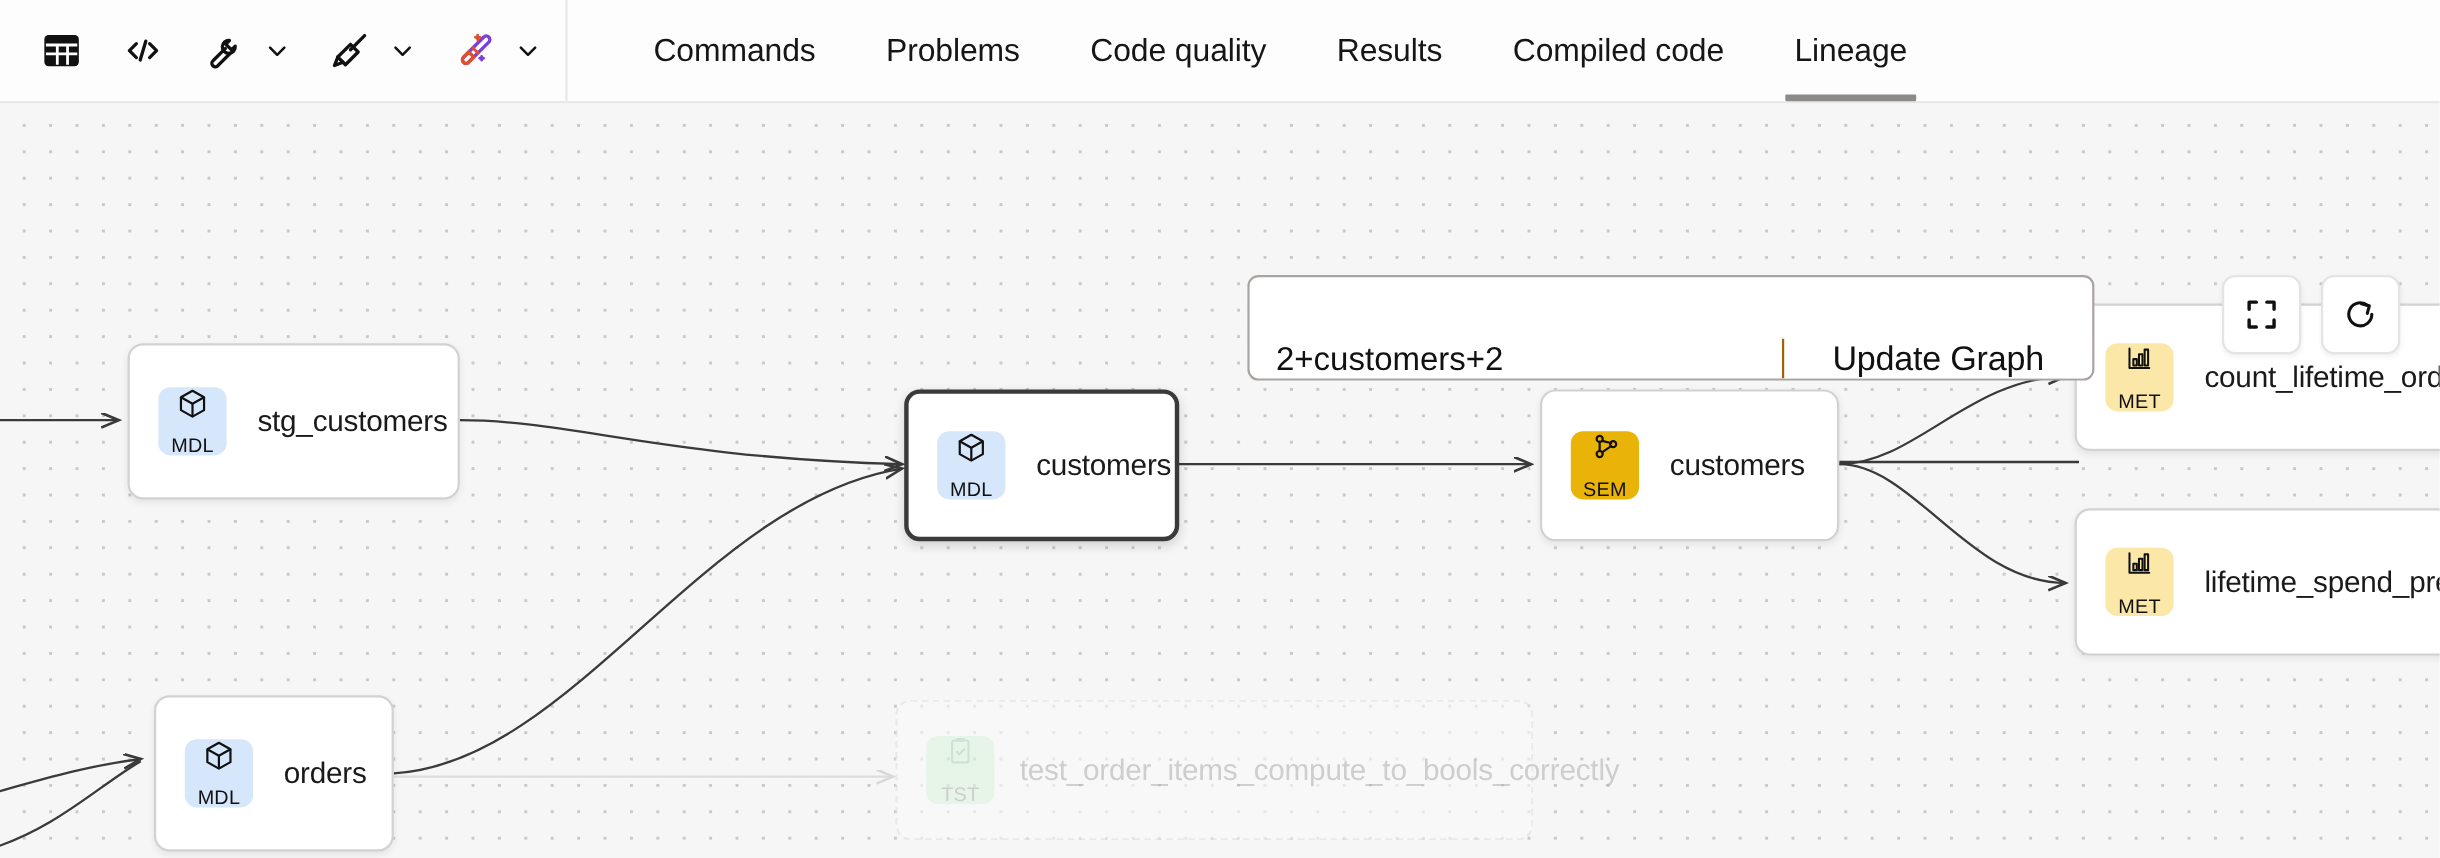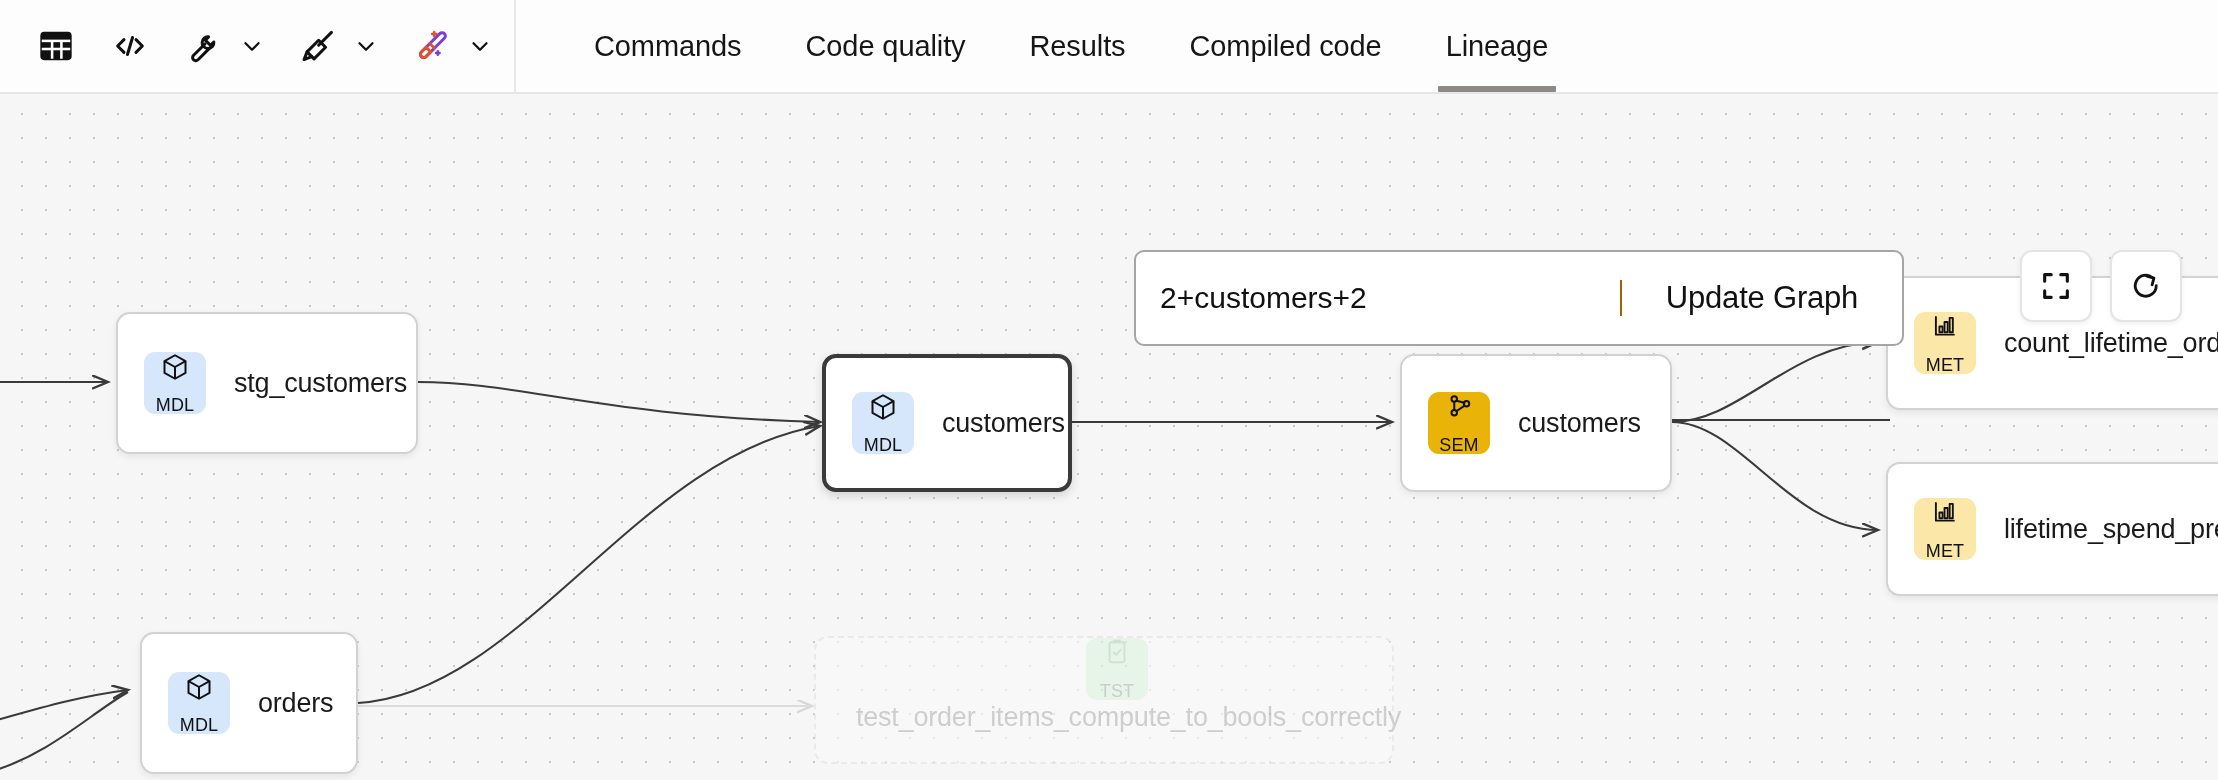--- a/index.html
+++ b/index.html
@@ -129,21 +129,20 @@
   }
   .node.selected {
     border: 4px solid #3a3a3a;
     box-shadow: 0 4px 10px rgba(0,0,0,0.14);
   }
   .node.dimmed {
     background: #fafafa;
     border: 2px dashed #e2e2e2;
     box-shadow: none;
     opacity: 0.62;
-    flex-direction: column;
   }
 
   .badge {
     width: 62px;
     height: 62px;
     border-radius: 11px;
     display: flex;
     flex-direction: column;
     align-items: center;
     justify-content: space-between;
@@ -184,21 +183,21 @@
   .searchbar {
     position: absolute;
     left: 1134px;
     top: 156px;
     width: 770px;
     height: 96px;
     background: #ffffff;
     border: 2px solid #a8a4a2;
     border-radius: 10px;
     display: flex;
-    align-items: center;
+    align-items: flex-end;
     overflow: hidden;
     z-index: 30;
   }
   .search-input {
     flex: 1 1 auto;
     border: none;
     outline: none;
     background: transparent;
     font-family: "Liberation Sans", sans-serif;
     font-size: 30px;
@@ -319,20 +318,23 @@
           </svg>
         </div>
       </div>
     </div>
 
     <div class="tabs">
       <div class="tab">
         <span>Commands</span>
       </div>
       <div class="tab">
+        <span>Problems</span>
+      </div>
+      <div class="tab">
         <span>Code quality</span>
       </div>
       <div class="tab">
         <span>Results</span>
       </div>
       <div class="tab">
         <span>Compiled code</span>
       </div>
       <div class="tab active">
         <span>Lineage</span>

